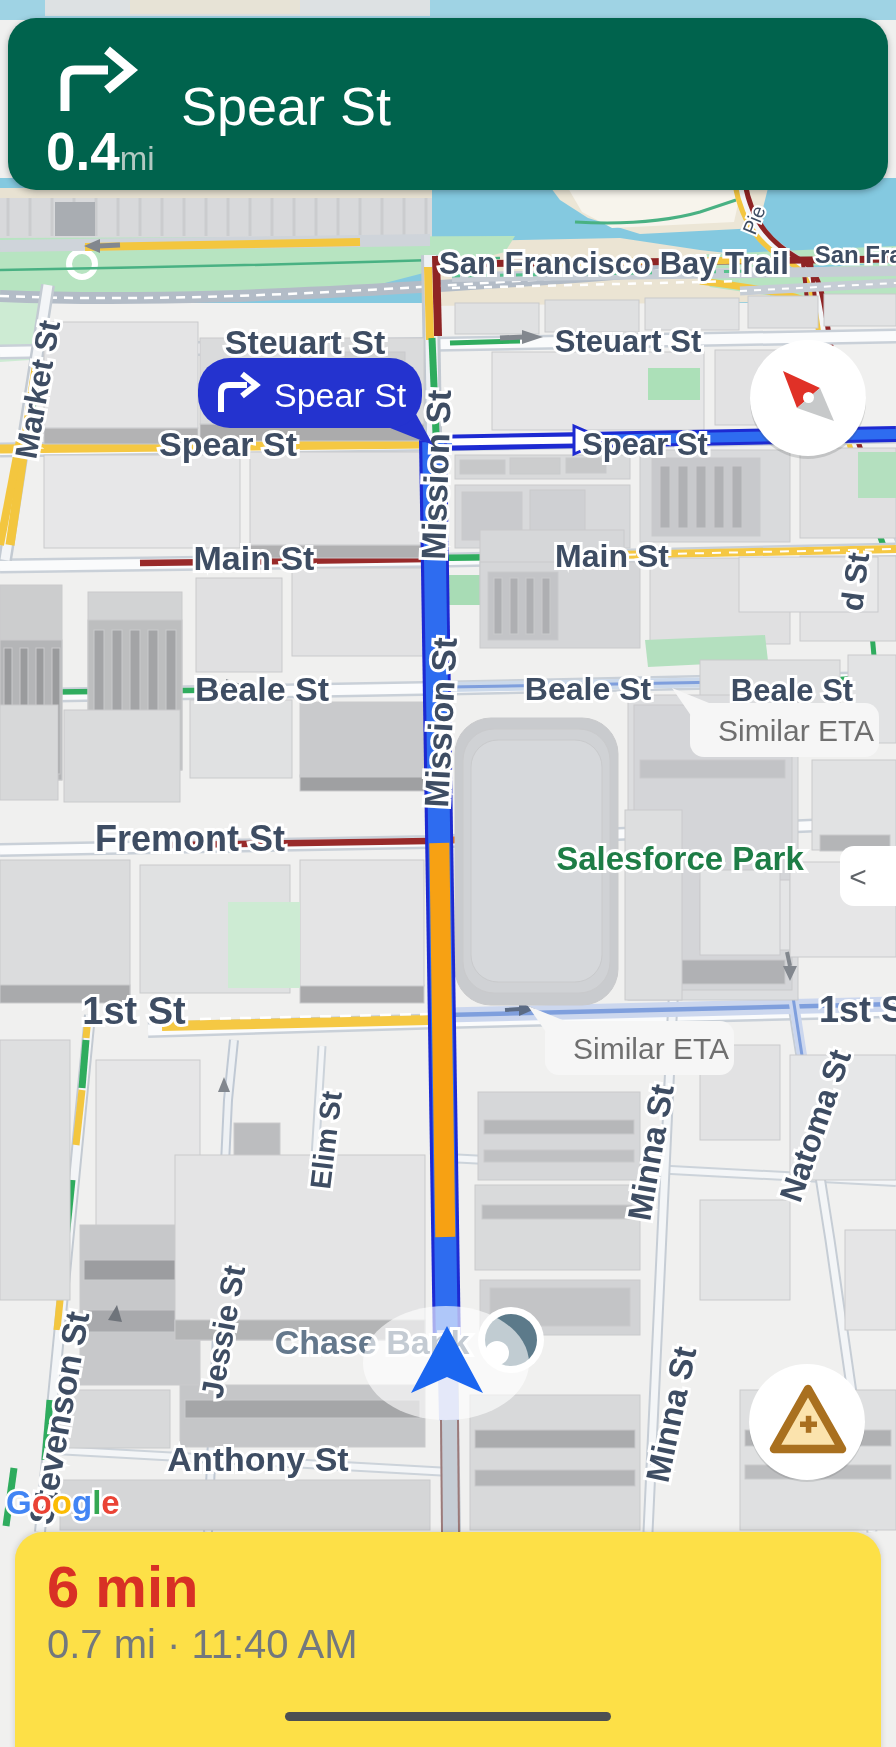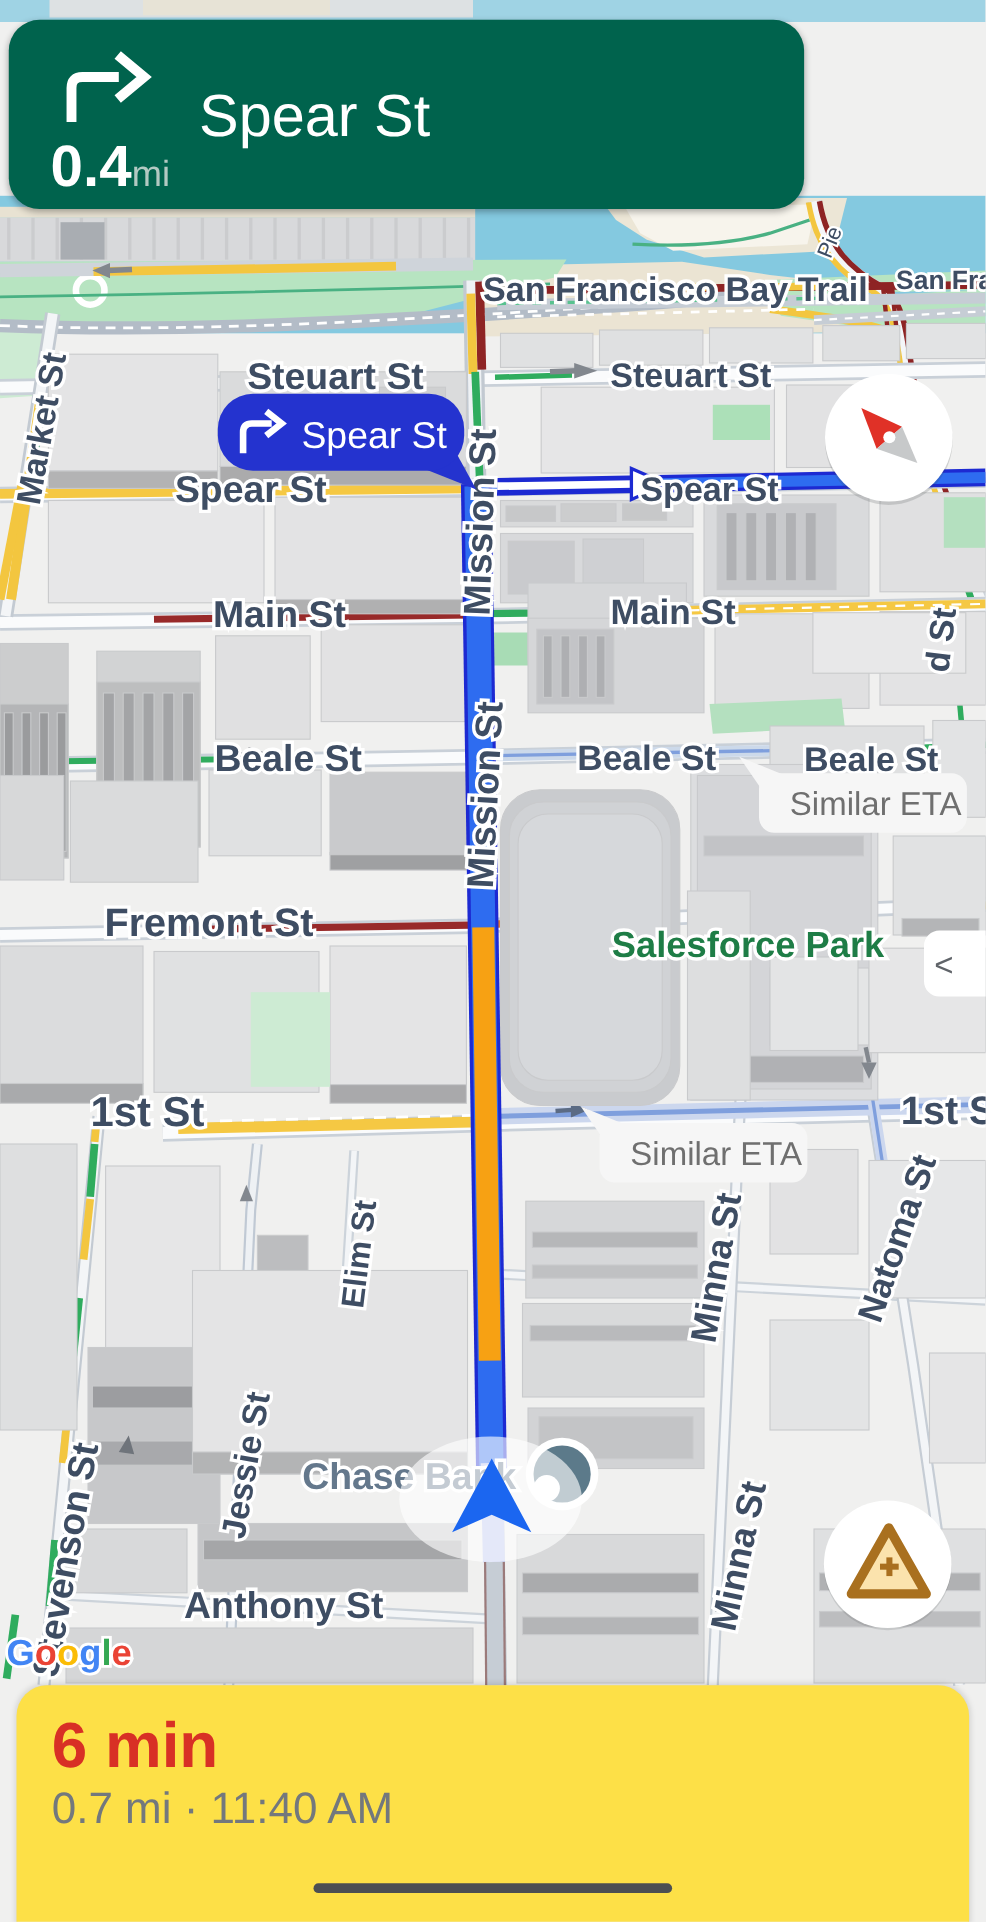--- a/index.html
+++ b/index.html
@@ -632,21 +632,21 @@
 
 <polygon points="808,1389 842,1449 774,1449" fill="#fbe3ad" stroke="#a9701f" stroke-width="8.5" stroke-linejoin="round"></polygon>
 
 <rect x="800" y="1421.5" width="17" height="5.5" fill="#a96f1f"></rect>
 <rect x="805.8" y="1415.8" width="5.5" height="17" fill="#a96f1f"></rect>
 
 <text x="6" y="1514" font-family="Liberation Sans, sans-serif" font-size="33" font-weight="bold" text-anchor="start" stroke="#ffffff" stroke-width="5" paint-order="stroke" letter-spacing="0"><tspan fill="#4285F4">G</tspan><tspan fill="#EA4335">o</tspan><tspan fill="#FBBC05">o</tspan><tspan fill="#4285F4">g</tspan><tspan fill="#34A853">l</tspan><tspan fill="#EA4335">e</tspan></text>
 </g>
 </svg>
 
-<div class="abs" id="banner" style="left:8px;top:18px;width:723px;height:172px;background:#00634d;border-radius:28px;box-shadow:0 2px 6px rgba(0,0,0,.3);">
+<div class="abs" id="banner" style="left:8px;top:18px;width:880px;height:172px;background:#00634d;border-radius:28px;box-shadow:0 2px 6px rgba(0,0,0,.3);">
 
   <svg class="abs" style="left:40px;top:21px" width="140" height="100" viewBox="0 0 140 100">
     <path d="M 17 72 L 17 41 Q 17 31 27 31 L 60 31" fill="none" stroke="#fff" stroke-width="9"></path>
     <path d="M 59 11 L 83 31 L 59 51" fill="none" stroke="#fff" stroke-width="9" stroke-linejoin="miter"></path>
   </svg>
 
   <div class="abs" style="left:38px;top:103px;color:#fff;font-size:53px;font-weight:bold;">0.4<span style="font-size:33px;font-weight:normal;color:#b2c9c2;">mi</span></div>
 
   <div class="abs" style="left:173px;top:57px;color:#fff;font-size:54px;">Spear St</div>
 </div>

